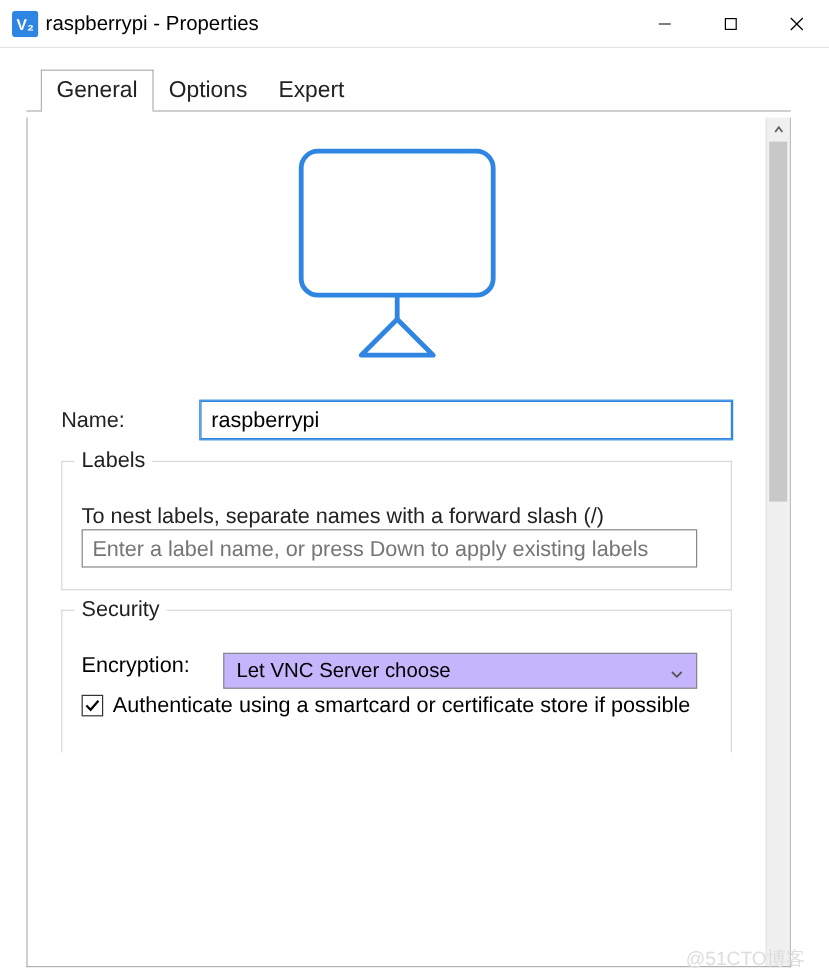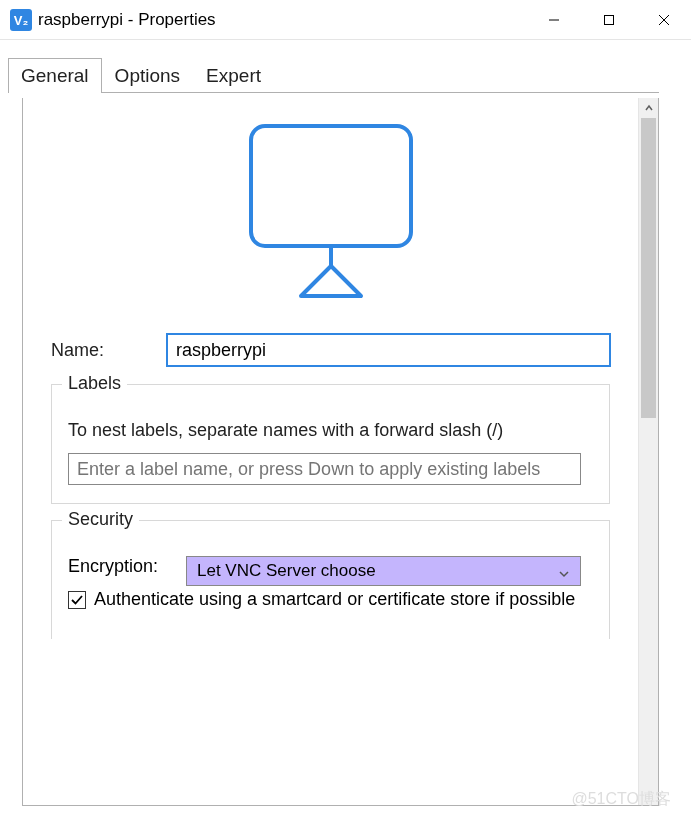--- a/index.html
+++ b/index.html
@@ -6,21 +6,21 @@
     body { background: #fff; width: 691px; height: 816px; overflow: hidden; position: relative; }
 
     
     .titlebar { height: 40px; display: flex; align-items: center; border-bottom: 1px solid #e5e5e5; }
     .titlebar-icon { width: 22px; height: 22px; margin: 0 6px 0 10px; display:flex; align-items:center; justify-content:center; }
     .titlebar-title { font-size: 17px; color: #000; flex: 1; }
     .winbtn { width: 55px; height: 40px; display: flex; align-items: center; justify-content: center; color: #000; }
     .winbtn svg { width: 12px; height: 12px; }
 
     
-    .tab-strip { padding: 18px 0 0 8px; display: flex; align-items: flex-end; position: relative; }
+    .tab-strip { padding: 18px 0 0 34px; display: flex; align-items: flex-end; position: relative; }
     .tab { padding: 6px 12px 6px 12px; font-size: 19px; color: #222; border: 1px solid transparent; border-bottom: none; cursor: default; }
     .tab.active { border-color: #b0b0b0; background: #fff; position: relative; z-index: 2; }
     .tab.active::after { content: ""; position: absolute; left: 0; right: 0; bottom: -1px; height: 2px; background: #fff; }
     .tab-underline { position: absolute; left: 22px; right: 32px; bottom: 0; height: 1px; background: #b0b0b0; z-index: 1; }
 
     
     .content-wrap { position: absolute; top: 98px; left: 22px; right: 32px; bottom: 10px; border: 1px solid #b0b0b0; border-top: none; display: flex; }
     .content { flex: 1; padding: 18px 28px 10px 28px; }
     .scrollbar { width: 20px; background: #f0f0f0; position: relative; border-left: 1px solid #e5e5e5; }
     .scroll-arrow { width: 100%; height: 20px; display: flex; align-items: center; justify-content: center; color: #606060; font-size: 10px; }
@@ -32,21 +32,21 @@
     
     .form-row { display: flex; align-items: center; margin-bottom: 18px; }
     .form-label { width: 116px; font-size: 18px; color: #222; }
     .text-input { flex: 1; height: 32px; border: 1px solid #888; padding: 0 8px; font-size: 18px; color: #000; background:#fff; }
     .text-input.focused { border-color: #2f86e2; outline: 1px solid #2f86e2; }
 
     
     .fieldset { border: 1px solid #d8d8d8; padding: 35px 28px 18px 16px; position: relative; margin-top: 16px; }
     .fieldset.dashed-open { border-bottom: none; }
     .legend { position: absolute; top: -12px; left: 10px; background: #fff; padding: 0 6px; font-size: 18px; color: #222; }
-    .hint { font-size: 18px; color: #222; margin-bottom: 12px; }
+    .hint { font-size: 18px; color: #222; }
     .label-input { width: 100%; height: 32px; border: 1px solid #888; padding: 0 8px; font-size: 18px; color: #777; background: #fff; }
 
     .security-row { display: flex; align-items: flex-start; margin-bottom: 2px; }
     .security-label { width: 118px; font-size: 18px; }
     .dropdown { flex: 1; height: 30px; border: 1px solid #888; background: #c4b5fd; display: flex; align-items: center; padding: 0 10px; font-size: 17px; position: relative; }
     .dropdown .chev { position: absolute; right: 10px; top: 8px; }
 
     .check-row { display: flex; align-items: flex-start; margin-bottom: 10px; gap: 8px; }
     .checkbox { width: 18px; height: 18px; border: 1px solid #333; display:flex; align-items:center; justify-content:center; margin-top: 3px; flex-shrink:0; }
     .checkbox svg { width: 14px; height: 14px; }

